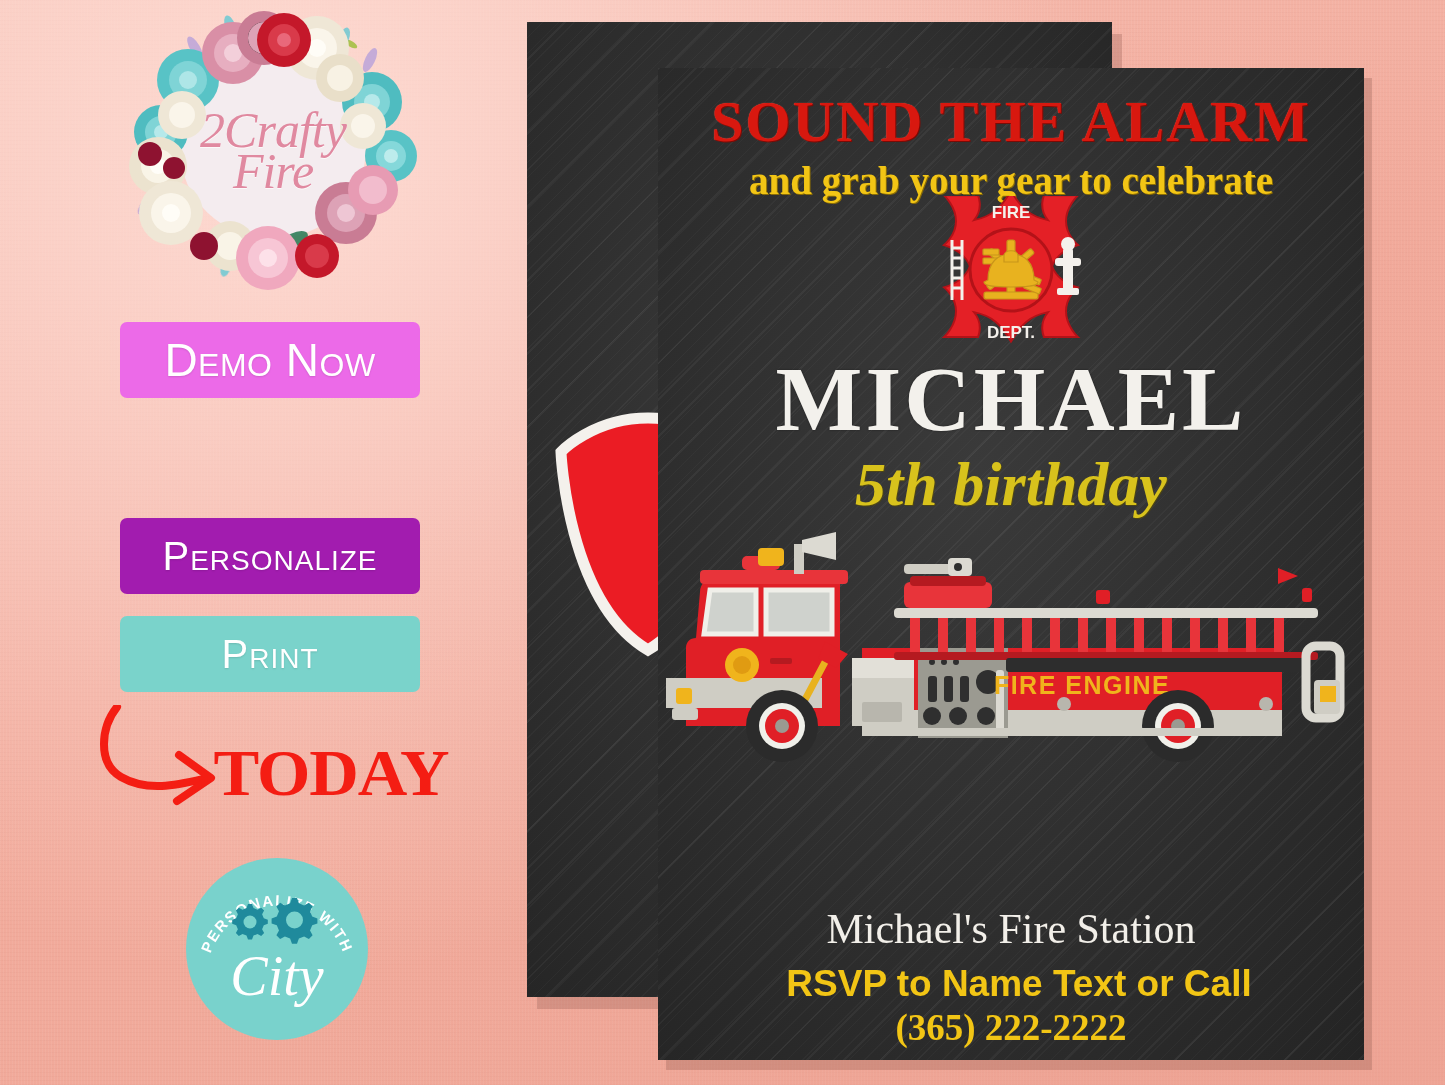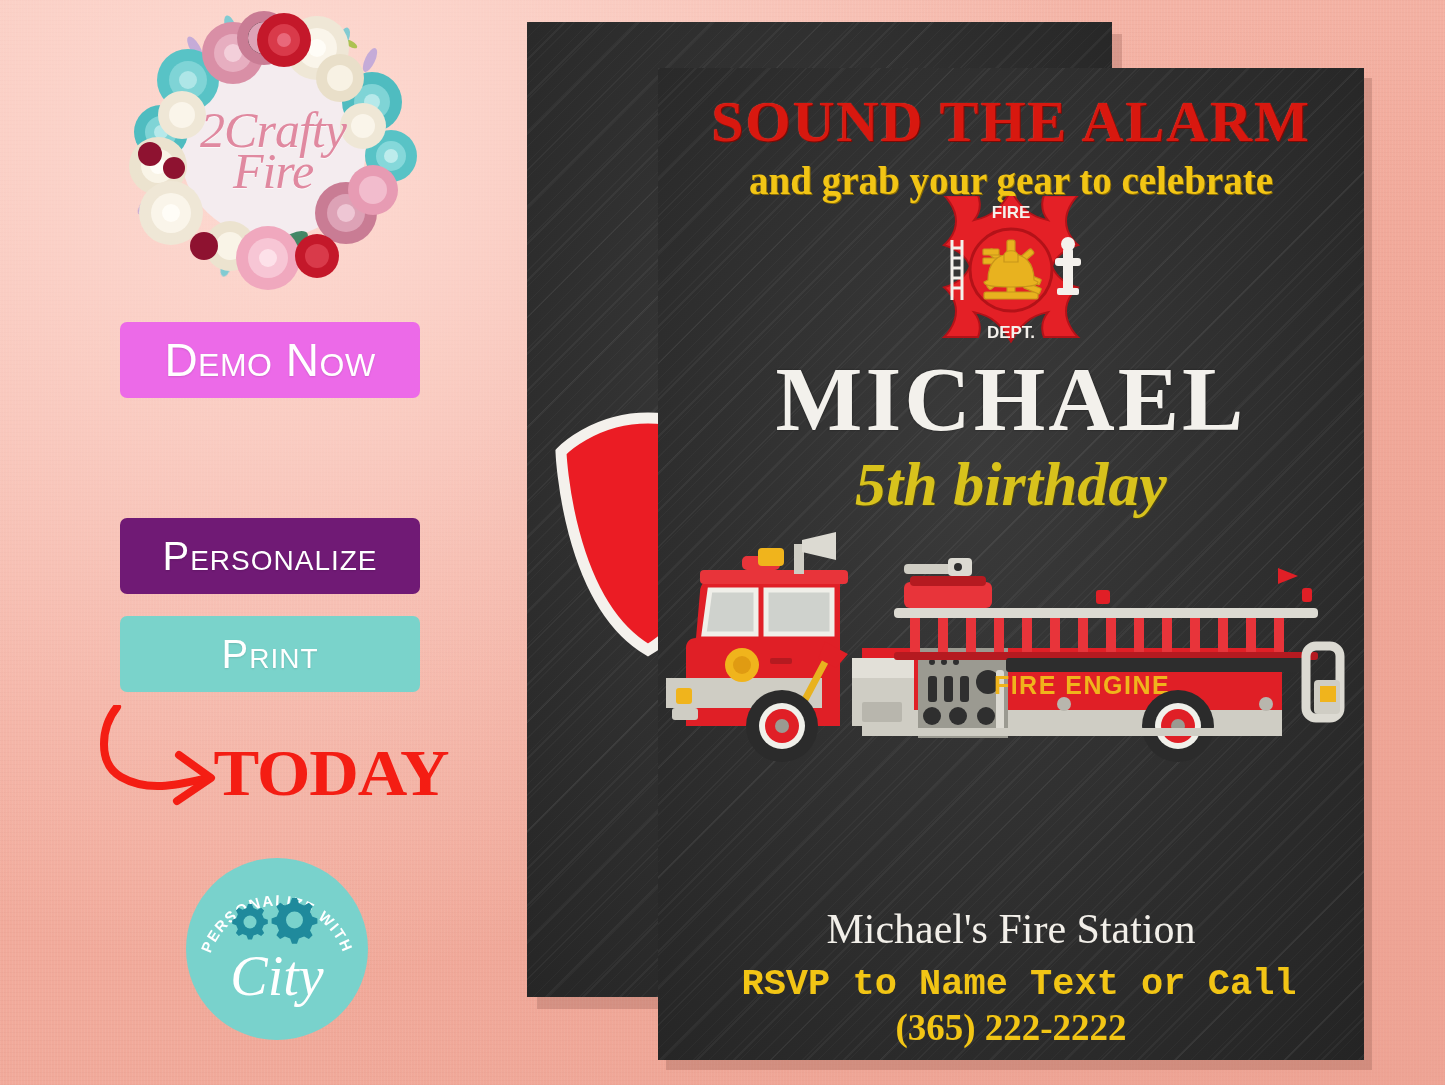--- a/index.html
+++ b/index.html
@@ -40,21 +40,21 @@
 
   
   .btn{
     position:absolute;left:120px;width:300px;height:76px;border-radius:7px;
     display:flex;align-items:center;justify-content:center;border:0;padding:8px;
     color:#fff;font-family:"Liberation Sans",sans-serif;
     text-shadow:0 1px 2px rgba(0,0,0,.12);cursor:pointer;
   }
   #btn-demo{top:322px;background:#ec6ae8;font-size:46px;letter-spacing:.5px;}
   #btn-purchase{top:420px;background:#7ad3cb;font-size:40px;letter-spacing:1px;}
-  #btn-personalize{top:518px;background:#701a75;font-size:40px;letter-spacing:1px;}
+  #btn-personalize{top:518px;background:#a21caf;font-size:40px;letter-spacing:1px;}
   #btn-print{top:616px;background:#7ad3cb;font-size:40px;letter-spacing:1px;}
   .btn span{font-variant:small-caps;text-transform:capitalize;}
 
   
   #arrow-svg{position:absolute;left:95px;top:705px;width:130px;height:110px;}
   #today{
     position:absolute;left:218px;top:740px;width:230px;
     color:#f41d13;font-family:"Liberation Serif",serif;font-weight:bold;
     font-size:66px;letter-spacing:-1px;line-height:1;
     transform:scaleX(1.04);
@@ -135,21 +135,21 @@
     font-family:"Liberation Serif",serif;
     font-size:42px;color:#f2efe9;line-height:1.24;
   }
   #address{
     position:absolute;left:0;right:0;top:845px;text-align:center;
     font-family:"Liberation Serif",serif;
     font-size:38px;color:#f2efe9;line-height:1.24;
   }
   #rsvp-line1{
     position:absolute;left:16px;right:0;top:895px;text-align:center;
-    font-family:Liberation Mono, monospace;font-weight:bold;
+    font-family:Liberation Sans, sans-serif;font-weight:bold;
     font-size:37px;color:#f2c515;
   }
   #rsvp-line2{
     position:absolute;left:0;right:0;top:938px;text-align:center;
     font-family:"Liberation Serif",serif;font-weight:bold;
     font-size:37px;color:#f2c515;
   }
 </style>
 </head>
 <body>

